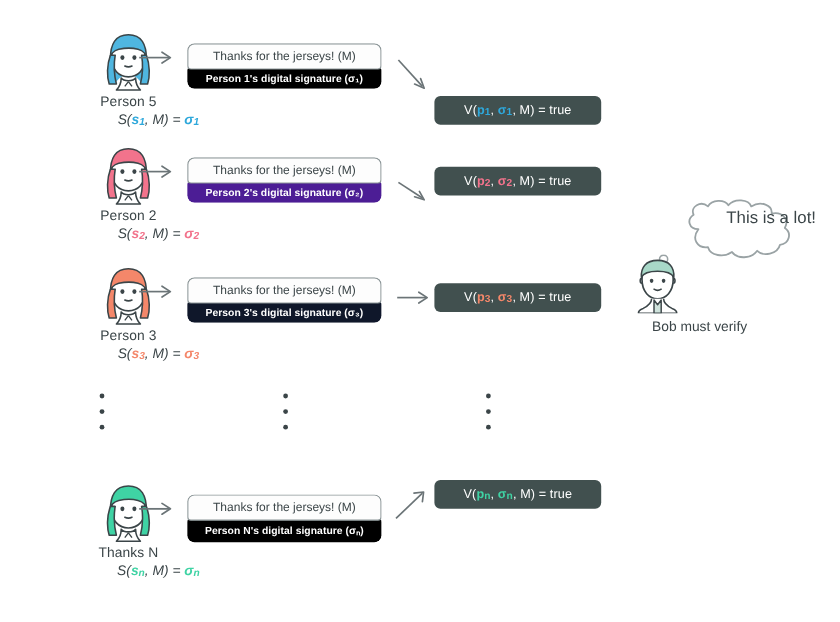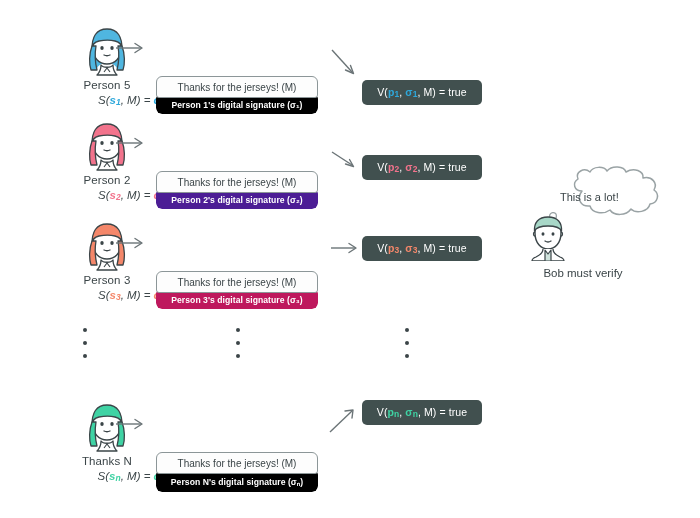--- a/index.html
+++ b/index.html
@@ -82,38 +82,37 @@
     background: #fdfdfd;
     border: 1.3px solid #8c9698;
     border-radius: 6px 6px 3px 3px;
     font-size: 10px;
     color: #3b4548;
     text-align: center;
     padding: 5px 4px 4px;
     box-sizing: border-box;
     position: relative;
     z-index: 2;
-    margin-top: 40px;
   }
   .msg-sig {
     font-size: 8.6px;
     color: #ffffff;
     text-align: center;
     padding: 4px 4px 4px;
     box-sizing: border-box;
     border-radius: 3px 3px 6px 6px;
     margin-top: -2px;
     font-weight: 600;
     letter-spacing: .05px;
   }
 
   
   .verify {
     position: absolute;
-    width: 120px;
+    width: 139px;
     background: #41504f;
     border-radius: 5px;
     color: #ffffff;
     font-size: 10.5px;
     text-align: center;
     padding: 6px 4px 6px;
     box-sizing: border-box;
     letter-spacing: .1px;
   }
   .verify .c { font-weight: 700; }
@@ -141,24 +140,24 @@
   .bubble {
     position: absolute;
     left: 62px;
     top: 0;
     width: 120px;
     height: 52px;
   }
   .bubble-text {
     position: absolute;
     left: 62px;
-    top: 26px;
+    top: 8px;
     width: 120px;
-    text-align: left;
-    font-size: 11px;
+    text-align: right;
+    font-size: 14px;
     color: #3b4548;
   }
   .bob-avatar {
     position: absolute;
     left: 26px;
     top: 48px;
     width: 48px;
     height: 48px;
   }
   .bob-caption {
@@ -256,21 +255,21 @@
       <div class="msg-sig" style="background:#4c1d95">Person 2's digital signature (σ₂)</div>
     </div>
 
     <div class="arrow" style="left:330px; top:30px;">
       <svg width="28" height="22" viewBox="0 0 28 22">
         <line x1="2" y1="3" x2="22" y2="16" stroke="#6b7477" stroke-width="1.4"></line>
         <path d="M15.5 15 L23.5 17.5 L19.5 10.5" fill="none" stroke="#6b7477" stroke-width="1.4" stroke-linecap="round" stroke-linejoin="round"></path>
       </svg>
     </div>
 
-    <div class="verify" style="left:362px; top:36px;">
+    <div class="verify" style="left:362px; top:20px;">
       <span>V(</span><span class="c" style="color:#f2738c">p</span><span class="c sub" style="color:#f2738c">2</span><span>, </span><span class="c" style="color:#f2738c">σ</span><span class="c sub" style="color:#f2738c">2</span><span>, M) = true</span>
     </div>
   </div>
 
   <div class="row" id="row2" style="top:219px;">
 
     <div class="person-block">
       <svg class="avatar" viewBox="0 0 56 52">
         <path d="M28 6 C18 6 14 14 14 24 C14 34 20 40 28 40 C36 40 42 34 42 24 C42 14 38 6 28 6 Z" fill="#ffffff" stroke="#3b4548" stroke-width="1.4"></path>
         <path d="M28 5 C17 5 13 13 13 25 C13 21 16 18 20 17 C25 16 32 16 36 17 C40 18 43 21 43 25 C43 13 39 5 28 5 Z" fill="#f4876a" stroke="#3b4548" stroke-width="1.3" stroke-linejoin="round"></path>
@@ -291,21 +290,21 @@
 
     <div class="arrow" style="left:115px; top:18px;">
       <svg width="32" height="12" viewBox="0 0 32 12">
         <line x1="1" y1="6" x2="26" y2="6" stroke="#6b7477" stroke-width="1.4"></line>
         <path d="M20 1.5 L27 6 L20 10.5" fill="none" stroke="#6b7477" stroke-width="1.4" stroke-linecap="round" stroke-linejoin="round"></path>
       </svg>
     </div>
 
     <div class="msg-card" style="left:156px; top:12px;">
       <div class="msg-top">Thanks for the jerseys! (M)</div>
-      <div class="msg-sig" style="background:#be185d">Person 3's digital signature (σ₃)</div>
+      <div class="msg-sig" style="background:#0f172a">Person 3's digital signature (σ₃)</div>
     </div>
 
     <div class="arrow" style="left:330px; top:23px;">
       <svg width="30" height="12" viewBox="0 0 30 12">
         <line x1="1" y1="6" x2="25" y2="6" stroke="#6b7477" stroke-width="1.4"></line>
         <path d="M19 1.5 L26 6 L19 10.5" fill="none" stroke="#6b7477" stroke-width="1.4" stroke-linecap="round" stroke-linejoin="round"></path>
       </svg>
     </div>
 
     <div class="verify" style="left:362px; top:17px;">

